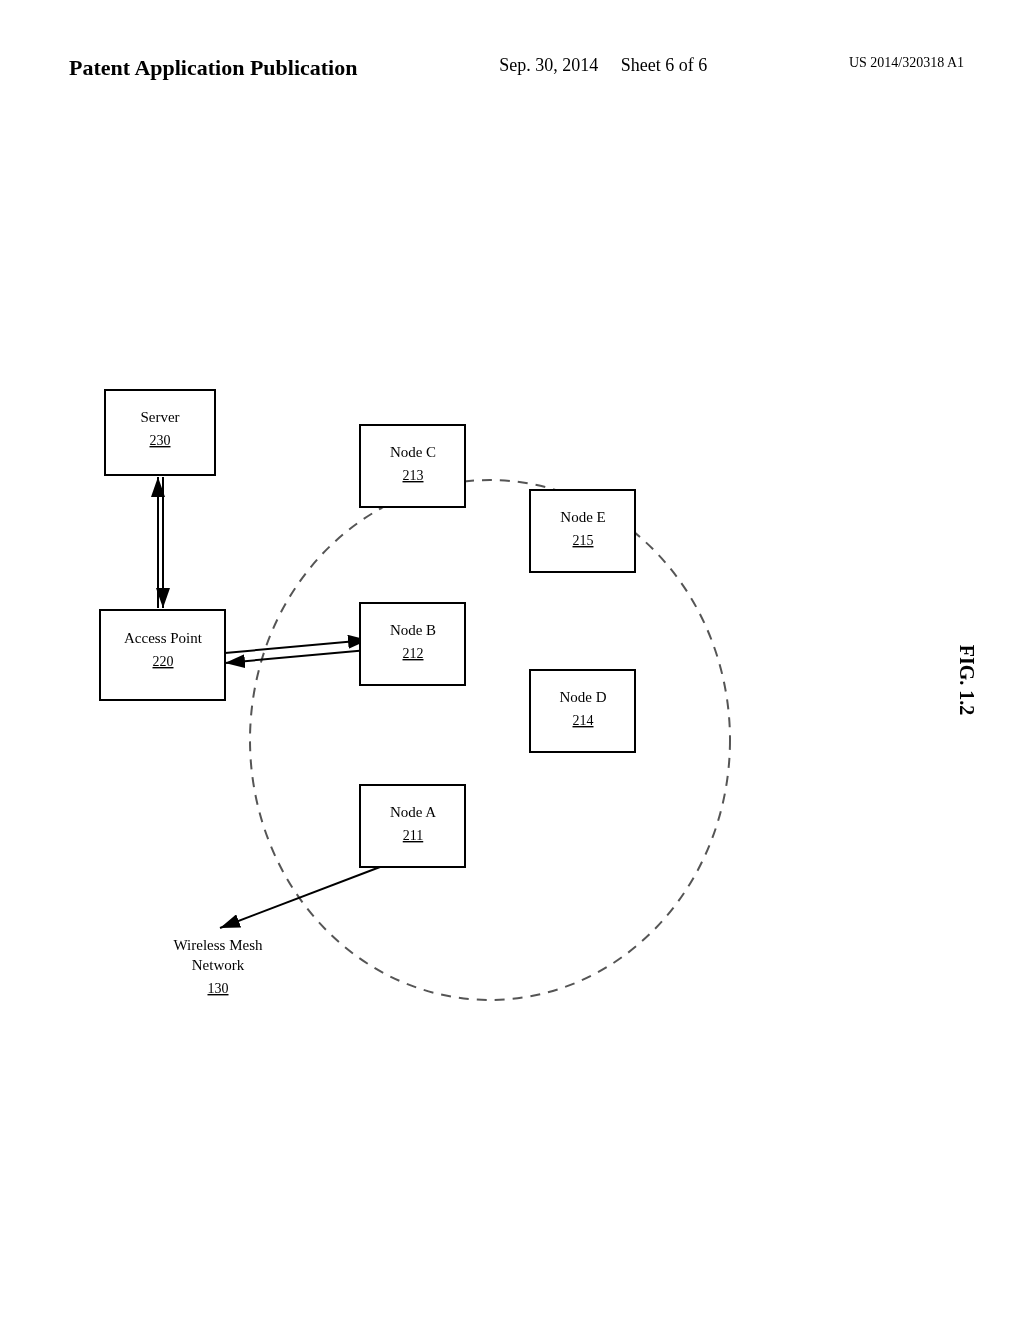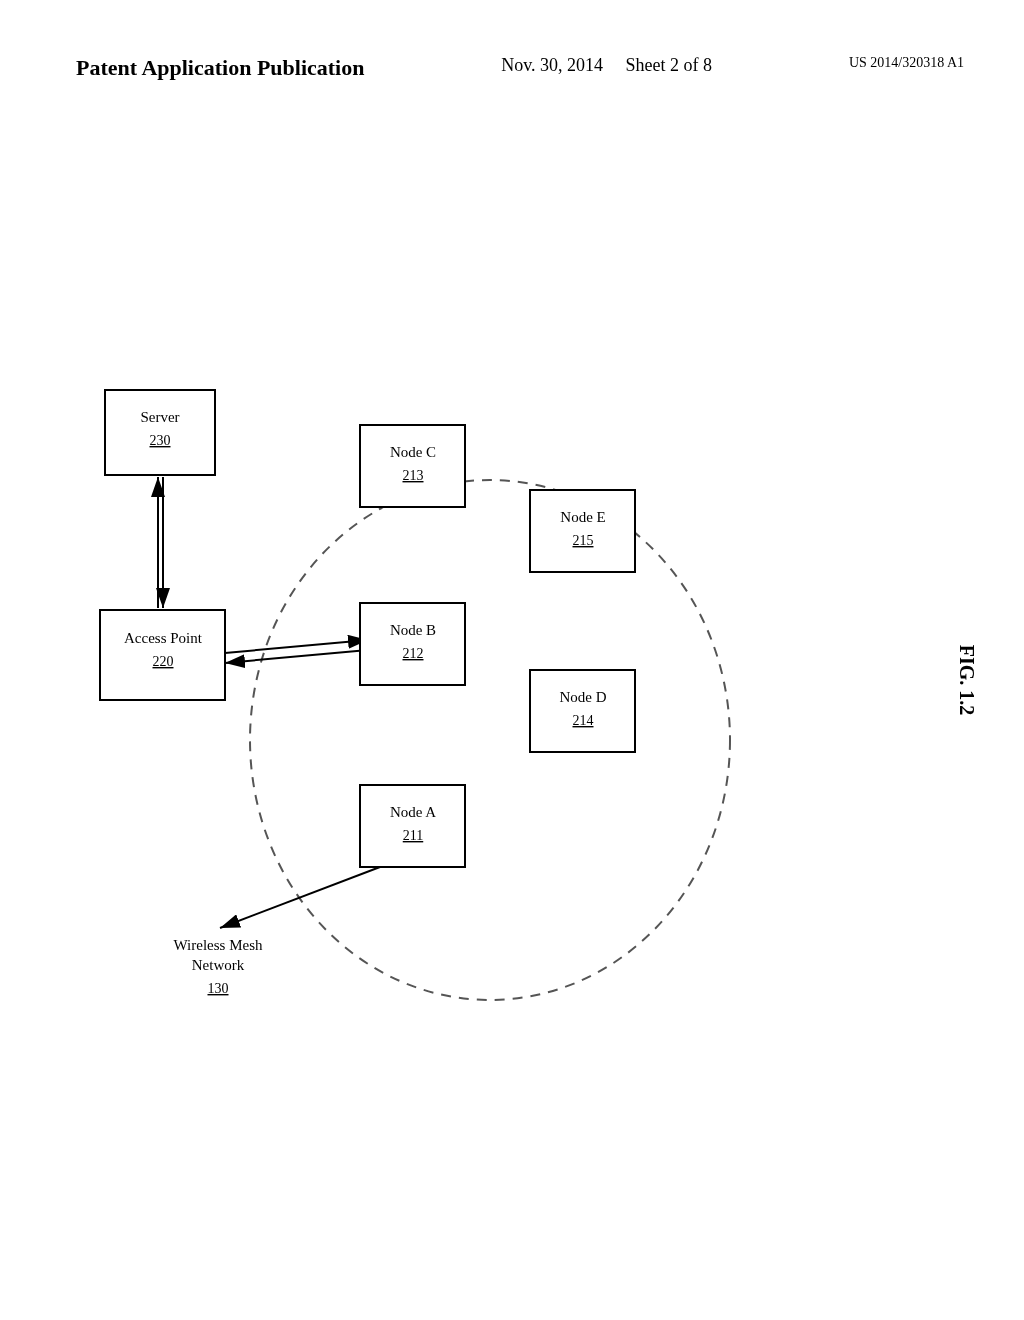--- a/index.html
+++ b/index.html
@@ -9,21 +9,21 @@
       background: #fff;
       font-family: 'Times New Roman', Times, serif;
       position: relative;
       overflow: hidden;
     }
 
     
     .header {
       position: absolute;
       top: 55px;
-      left: 16px;
+      left: 9px;
       right: 0;
       display: flex;
       justify-content: space-between;
       align-items: flex-start;
       padding: 0 60px;
     }
     .header-left {
       font-size: 22px;
       font-weight: bold;
     }
@@ -41,22 +41,22 @@
       width: 100%;
       height: 100%;
     }
   </style>
 </head>
 <body>
 
 <div class="header">
   <div class="header-left">Patent Application Publication</div>
   <div class="header-center">
-    <span>Nov. 30, 2014</span>&nbsp;&nbsp;&nbsp;&nbsp;
-    <span>Sheet 2 of 8</span>
+    <span>Sep. 30, 2014</span>&nbsp;&nbsp;&nbsp;&nbsp;
+    <span>Sheet 6 of 6</span>
   </div>
   <div class="header-right">US 2014/320318 A1</div>
 </div>
 
 <svg class="diagram-svg" style="position:absolute;top:150px;left:0;width:1024px;height:1100px;">
 
   <ellipse cx="490" cy="590" rx="240" ry="260" fill="none" stroke="#555" stroke-width="2" stroke-dasharray="10,8"></ellipse>
 
   <defs>
     <marker id="arrowhead-up" markerWidth="10" markerHeight="7" refX="10" refY="3.5" orient="auto">

